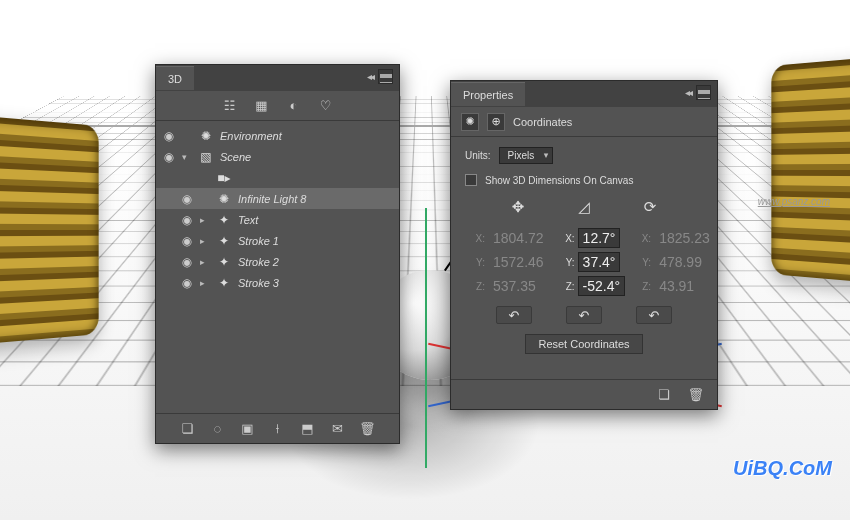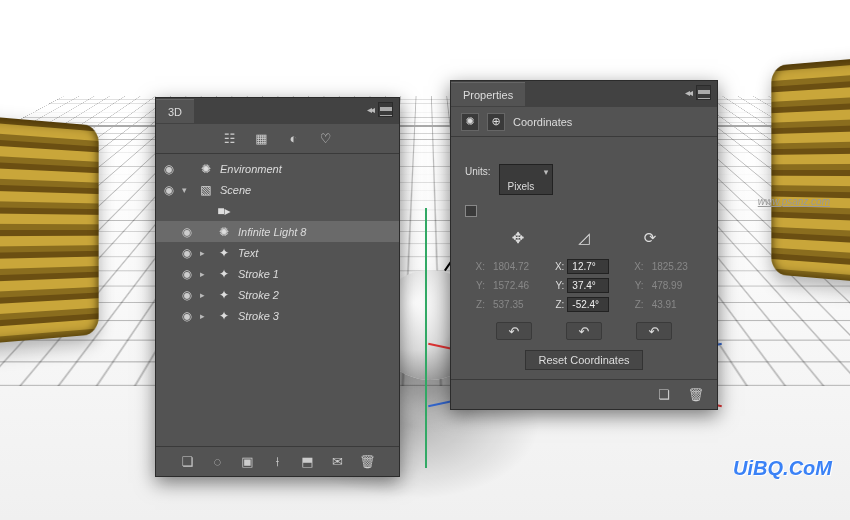--- a/index.html
+++ b/index.html
@@ -21,21 +21,21 @@
     box-shadow: inset 0 0 12px #3a2a00, 0 8px 20px rgba(0,0,0,.3); }
   .gold.l { left: -50px; top: 120px; transform: perspective(600px) rotateY(25deg); }
   .gold.r { right: -70px; top: 60px; transform: perspective(600px) rotateY(-25deg); }
 
   .sphere { position: absolute; left: 375px; top: 270px; width: 110px; height: 110px; border-radius: 50%;
     background: radial-gradient(circle at 35% 30%, #fff, #ddd 45%, #888 85%); box-shadow: 0 25px 30px rgba(0,0,0,.35); }
   .stick { position: absolute; left: 432px; top: 245px; width: 60px; height: 2px; background: #000; transform: rotate(-55deg); }
   .shadow { position:absolute; left:280px; top:350px; width:260px; height:150px; border-radius:50%; background: radial-gradient(rgba(0,0,0,.25), transparent 70%);}
 
   .panel { position: absolute; background: #535353; color: #ddd; font-size: 11px; border: 1px solid #2b2b2b; box-shadow: 0 6px 18px rgba(0,0,0,.5); }
-  .p1 { left: 155px; top: 97px; width: 245px; height: 380px; }
+  .p1 { left: 155px; top: 64px; width: 245px; height: 380px; }
   .p2 { left: 450px; top: 80px; width: 268px; height: 330px; }
 
   .tabbar { height: 26px; background: #424242; display: flex; align-items: center; position: relative; }
   .collapse { position: absolute; right: 26px; top: 6px; color: #bbb; font-size: 10px; letter-spacing: -2px; }
   .menu-ic { position: absolute; right: 6px; top: 4px; width: 15px; height: 15px; background: linear-gradient(#aaa,#aaa) center/12px 2px no-repeat, linear-gradient(#aaa,#aaa) center 4px/12px 2px no-repeat, linear-gradient(#aaa,#aaa) center 12px/12px 2px no-repeat; border:1px solid #2b2b2b; background-color:#3a3a3a;}
   .tab { background: #535353; padding: 6px 12px 5px; border-top: 1px solid #666; font-size: 11px; }
 
   .filterbar { height: 30px; display: flex; justify-content: center; align-items: center; gap: 14px; border-bottom: 1px solid #3a3a3a; }
   .fbtn { width: 18px; height: 18px; display:flex; align-items:center; justify-content:center; color:#ccc; font-size:13px; border:1px solid transparent; }
 
@@ -48,32 +48,32 @@
   .rlabel { flex:1;font-style:italic; }
   .indent1 { padding-left: 24px; }
 
   .panel-footer { position: absolute; bottom: 0; left: 0; right: 0; height: 30px; border-top: 1px solid #3a3a3a; display:flex; align-items:center; justify-content:center; gap:12px; background:#535353;}
   .fic { width:18px; height:18px; display:flex; align-items:center; justify-content:center; color:#ccc; font-size:13px;}
 
   .prop-head { display:flex; align-items:center; gap:8px; height:30px; padding:0 10px; border-bottom:1px solid #3a3a3a; }
   .prop-head .ic { width:18px; height:18px; background:#3a3a3a; border:1px solid #666; display:flex; align-items:center; justify-content:center; font-size:11px;}
   .prop-body { padding: 10px 14px; }
   .frow { display:flex; align-items:center; gap:8px; margin-bottom:10px; font-size:10px; }
-  .sel-box { background:#3a3a3a; border:1px solid #222; padding:16px 18px 2px 8px; position:relative;margin-top:17px; }
+  .sel-box { background:#3a3a3a; border:1px solid #222; padding:2px 18px 2px 8px; position:relative; }
   .sel-box:after { content:"▾"; position:absolute; right:4px; top:2px; font-size:9px; color:#bbb;}
   .chk { width:12px; height:12px; border:1px solid #888; background:#3a3a3a; }
   
   .tool-icons { display:flex; justify-content:space-around; margin: 6px 20px 10px; }
   .tic { width:28px; height:22px; display:flex; align-items:center; justify-content:center; color:#ddd; font-size:15px;}
   
   .coord-grid { display:grid; grid-template-columns: 1fr 1fr 1fr; gap:4px 12px; margin:0 6px 10px; }
   .cg { display:flex; align-items:center; gap:3px; font-size:10px; }
   .cg.dim { color:#888; }
   .cg .lab { width:14px; text-align:right;}
-  .cg .val { background:#3a3a3a; border:1px solid #222; padding:1px 4px; min-width:42px; font-size:10px; color:#eee;}
+  .cg .val { background:#3a3a3a; border:1px solid #222; padding:1px 4px; min-width:42px; font-size:14px; color:#eee;}
   .cg.dim .val { background:transparent; border-color:transparent; color:#888;}
 
   .reset-row { display:flex; justify-content:space-around; margin:4px 14px 10px; }
   .undo { width:36px; height:18px; border:1px solid #3a3a3a; border-radius:2px; display:flex; align-items:center; justify-content:center; font-size:13px; color:#ddd; background:#4a4a4a;}
   
   .btnbar { display:flex; flex-direction:column; align-items:center; gap:6px;justify-content:space-between;}
   .pbtn { background:#474747; border:1px solid #333; padding:3px 12px; font-size:11px; color:#ddd; }
   .pbtn.dis { color:#888; }
 
   .wm { position:absolute; right:18px; bottom:40px; font-weight:bold; font-size:20px; font-style:italic;
@@ -179,20 +179,21 @@
     <span class="ic">⊕</span>
     <span>Coordinates</span>
   </div>
   <div class="prop-body">
     <div class="frow">
       <span>Units:</span>
       <span class="sel-box">Pixels</span>
     </div>
     <div class="frow">
       <span class="chk"></span>
+      <span>Show 3D Dimensions On Canvas</span>
     </div>
     <div class="tool-icons">
       <span class="tic">✥</span>
       <span class="tic">◿</span>
       <span class="tic">⟳</span>
     </div>
     <div class="coord-grid">
       <div class="cg dim">
           <span class="lab">X:</span>
           <span class="val">1804.72</span>

